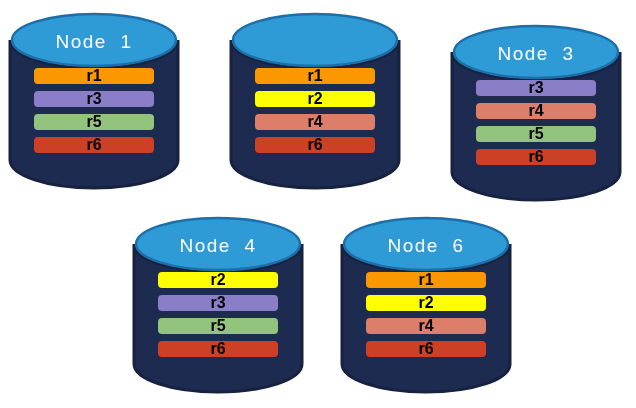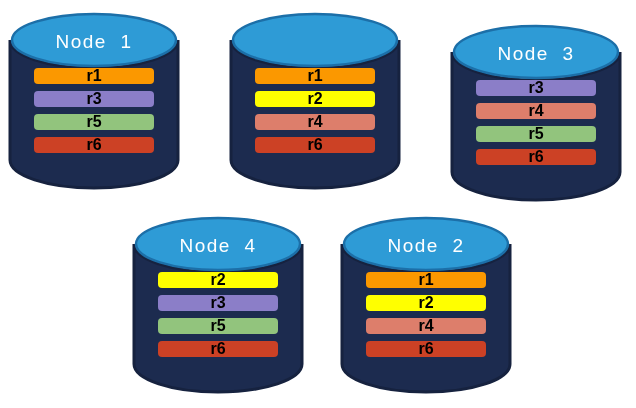--- a/index.html
+++ b/index.html
@@ -123,21 +123,21 @@
         <div class="replica" style="background: rgb(139, 126, 200);">r3</div>
         <div class="replica" style="background: rgb(146, 196, 125);">r5</div>
         <div class="replica" style="background: rgb(204, 65, 37);">r6</div>
       </div>
     </div>
     <div class="node" style="left: 340px; top: 212px;">
       <svg class="cyl-svg" viewBox="0 0 172 186">
         <path d="M 2,32 L 2,152 A 84,28 0 0 0 170,152 L 170,32 A 84,28 0 0 1 2,32 Z" fill="#1C2B4F" stroke="#16223f" stroke-width="3"></path>
         <ellipse cx="86" cy="32" rx="82" ry="26" fill="#2E9BD6" stroke="#1C6FA8" stroke-width="2.5"></ellipse>
       </svg>
-      <div class="node-label">Node  2</div>
+      <div class="node-label">Node  6</div>
       <div class="replica-stack">
         <div class="replica" style="background: rgb(251, 152, 0);">r1</div>
         <div class="replica" style="background: rgb(255, 255, 0);">r2</div>
         <div class="replica" style="background: rgb(221, 126, 107);">r4</div>
         <div class="replica" style="background: rgb(204, 65, 37);">r6</div>
       </div>
     </div>
   </div>
 
 </body></html>

